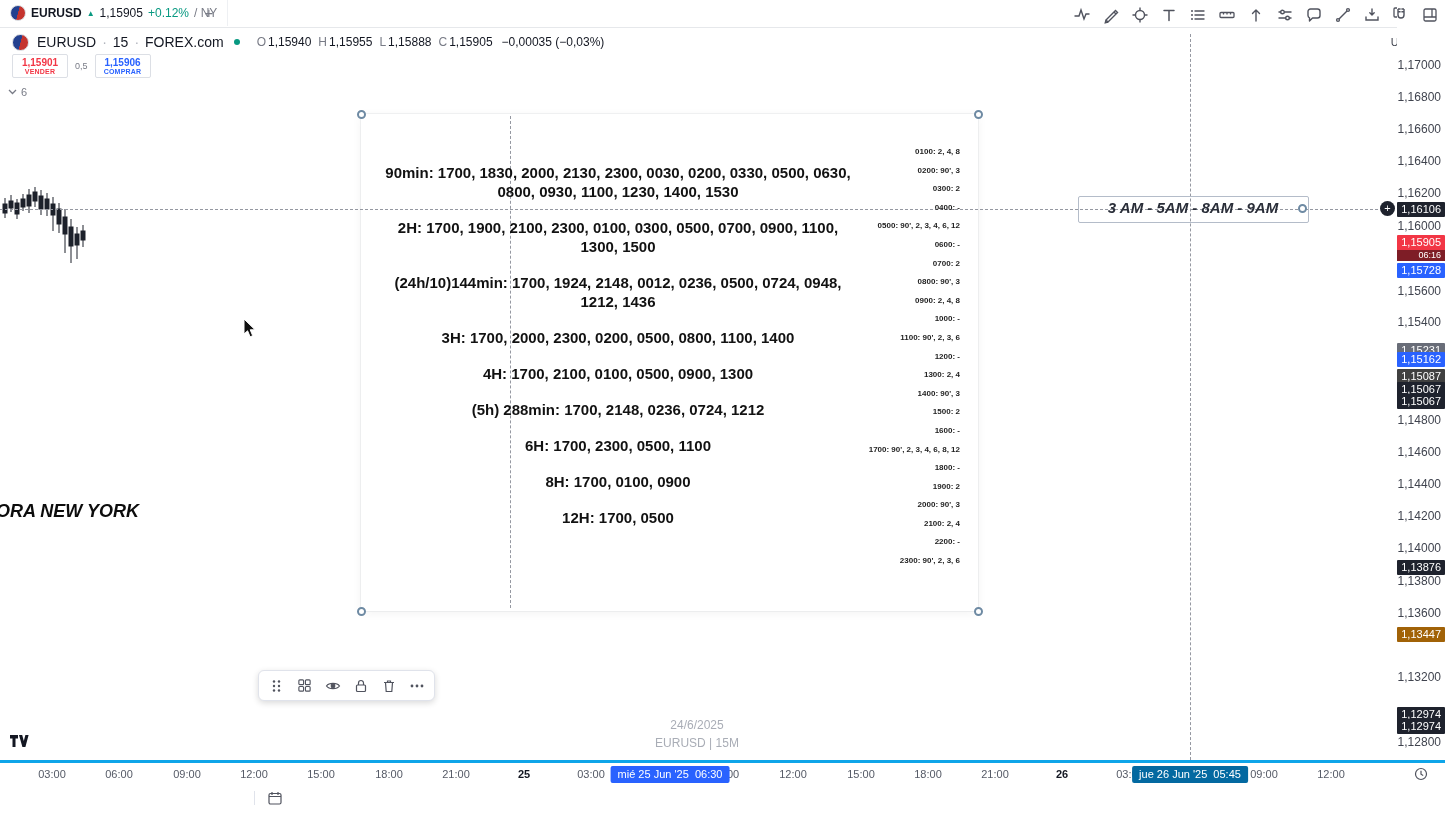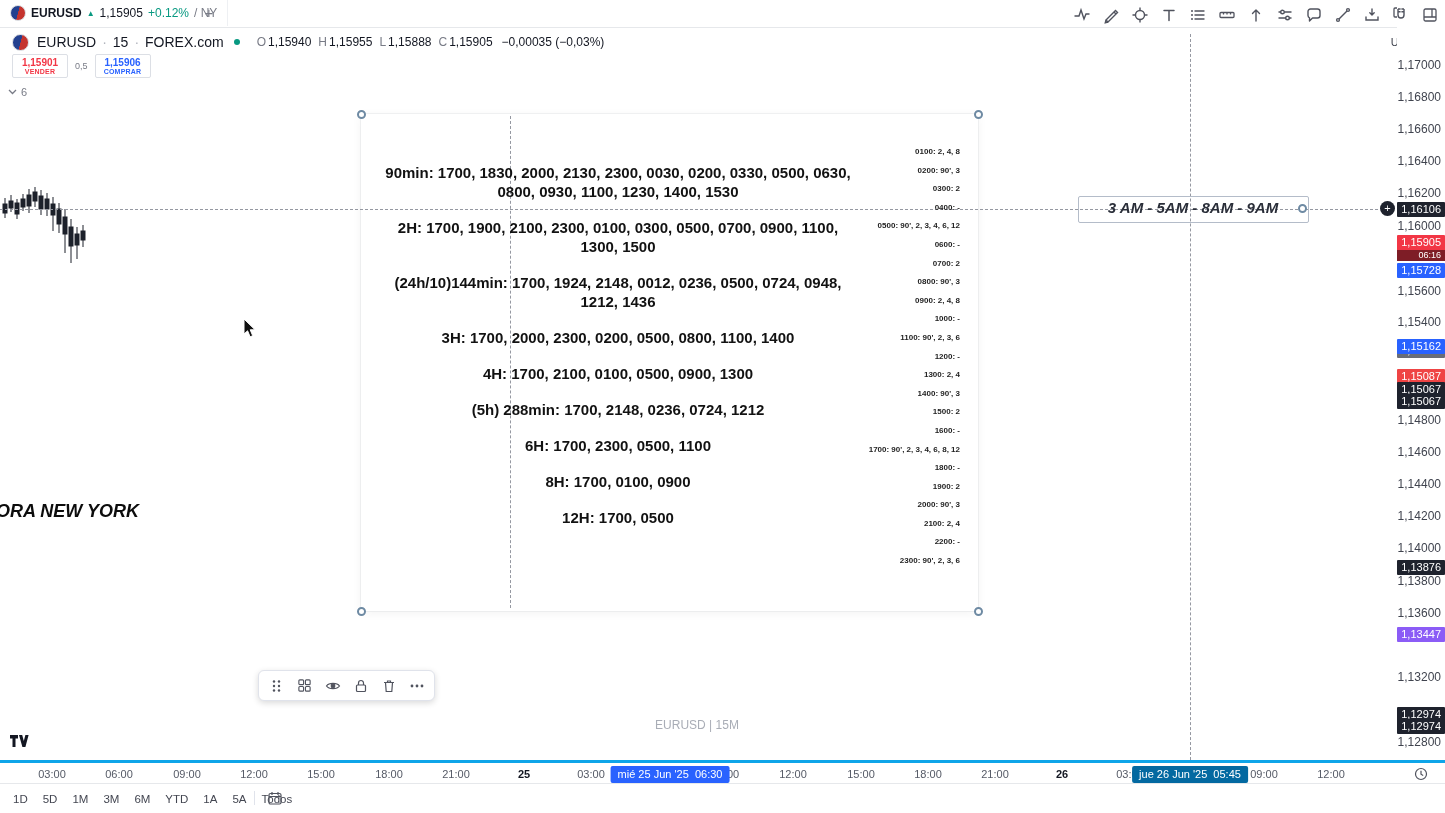--- a/index.html
+++ b/index.html
@@ -294,20 +294,21 @@
   <div class="anchor" style="left:974px;top:110px"></div>
   <div class="anchor" style="left:357px;top:607px"></div>
   <div class="anchor" style="left:974px;top:607px"></div>
 
   <div class="annotation-box"></div>
   <div class="annotation-text">3 AM - 5AM - 8AM - 9AM</div>
   <div class="annotation-handle"></div>
 
   <div class="left-watermark">ORA NEW YORK</div>
   <div class="center-watermark">
+    <div>24/6/2025</div>
     <div>EURUSD | 15M</div>
   </div>
 
   <div class="floating-toolbar">
     <span class="ft-btn">
       <svg width="9" height="14" viewBox="0 0 9 14" fill="currentColor">
         <circle cx="2" cy="2.5" r="1.2"></circle>
           <circle cx="7" cy="2.5" r="1.2"></circle>
         <circle cx="2" cy="7" r="1.2"></circle>
           <circle cx="7" cy="7" r="1.2"></circle>
@@ -381,36 +382,36 @@
       <div class="price-badge" style="top: 235px; background: rgb(242, 54, 69);">
         <div class="pb-text">1,15905</div>
         <div class="pb-sub">06:16</div>
       </div>
       <div class="price-badge" style="top: 263px; background: rgb(41, 98, 255);">
         <div class="pb-text">1,15728</div>
       </div>
       <div class="price-badge" style="top: 343px; background: rgb(105, 109, 120);">
         <div class="pb-text">1,15231</div>
       </div>
-      <div class="price-badge" style="top: 339px; background: rgb(41, 98, 255);">
+      <div class="price-badge" style="top: 352px; background: rgb(41, 98, 255);">
         <div class="pb-text">1,15162</div>
       </div>
-      <div class="price-badge" style="top: 369px; background: #ef4444;">
+      <div class="price-badge" style="top: 369px; background: #404040;">
         <div class="pb-text">1,15087</div>
       </div>
       <div class="price-badge" style="top: 382px; background: rgb(30, 34, 45);">
         <div class="pb-text">1,15067</div>
       </div>
       <div class="price-badge" style="top: 394px; background: rgb(30, 34, 45);">
         <div class="pb-text">1,15067</div>
       </div>
       <div class="price-badge" style="top: 560px; background: rgb(30, 34, 45);">
         <div class="pb-text">1,13876</div>
       </div>
-      <div class="price-badge" style="top: 627px; background: #8b5cf6;">
+      <div class="price-badge" style="top: 627px; background: #a16207;">
         <div class="pb-text">1,13447</div>
       </div>
       <div class="price-badge" style="top: 707px; background: rgb(30, 34, 45);">
         <div class="pb-text">1,12974</div>
       </div>
       <div class="price-badge" style="top: 719px; background: rgb(30, 34, 45);">
         <div class="pb-text">1,12974</div>
       </div>
     </div>
 
@@ -436,33 +437,20 @@
       <div class="time-label" style="left: 928px;">18:00</div>
       <div class="time-label" style="left: 995px;">21:00</div>
       <div class="time-label bold" style="left: 1062px;">26</div>
       <div class="time-label" style="left: 1130px;">03:00</div>
       <div class="time-label" style="left: 1264px;">09:00</div>
       <div class="time-label" style="left: 1331px;">12:00</div>
       <div class="time-badge" style="left: 670px; background: rgb(41, 98, 255);">mié 25 Jun '25  06:30</div>
       <div class="time-badge" style="left: 1190px; background: #0369a1;">jue 26 Jun '25  05:45</div>
     </div>
 
-  <div id="bottom-bar">
-    <div id="ranges">
-        <div class="range-btn">1D</div>
-        <div class="range-btn">5D</div>
-        <div class="range-btn">1M</div>
-        <div class="range-btn">3M</div>
-        <div class="range-btn">6M</div>
-        <div class="range-btn">YTD</div>
-        <div class="range-btn">1A</div>
-        <div class="range-btn">5A</div>
-        <div class="range-btn">Todos</div>
-      </div>
-  </div>
   <div id="ranges-extra" style="position:absolute;left:248px;top:783px;height:30px;display:flex;align-items:center;gap:6px;">
     <span class="rb-divider"></span>
     <span class="tool-btn">
       <svg width="16" height="16" viewBox="0 0 16 16" fill="none" stroke="#50535e" stroke-width="1.2">
         <rect x="2" y="3.5" width="12" height="10.5" rx="1.5"></rect>
           <path d="M2 6.5 h12 M5 2 v3 M11 2 v3"></path>
         </svg>
     </span>
   </div>
   <div id="tools">

